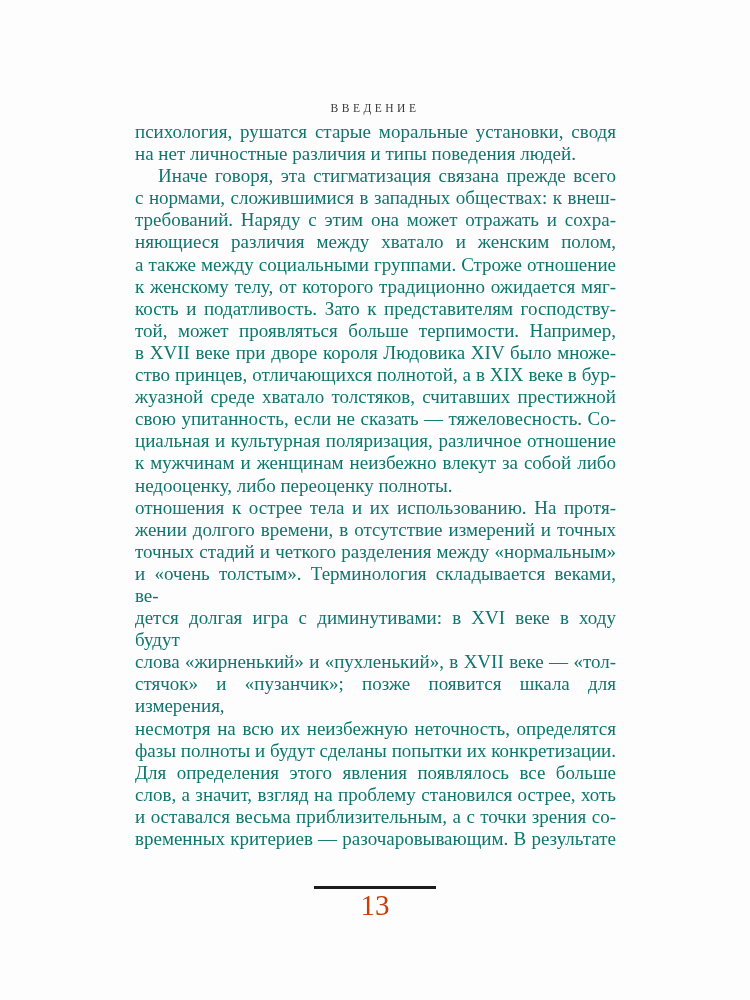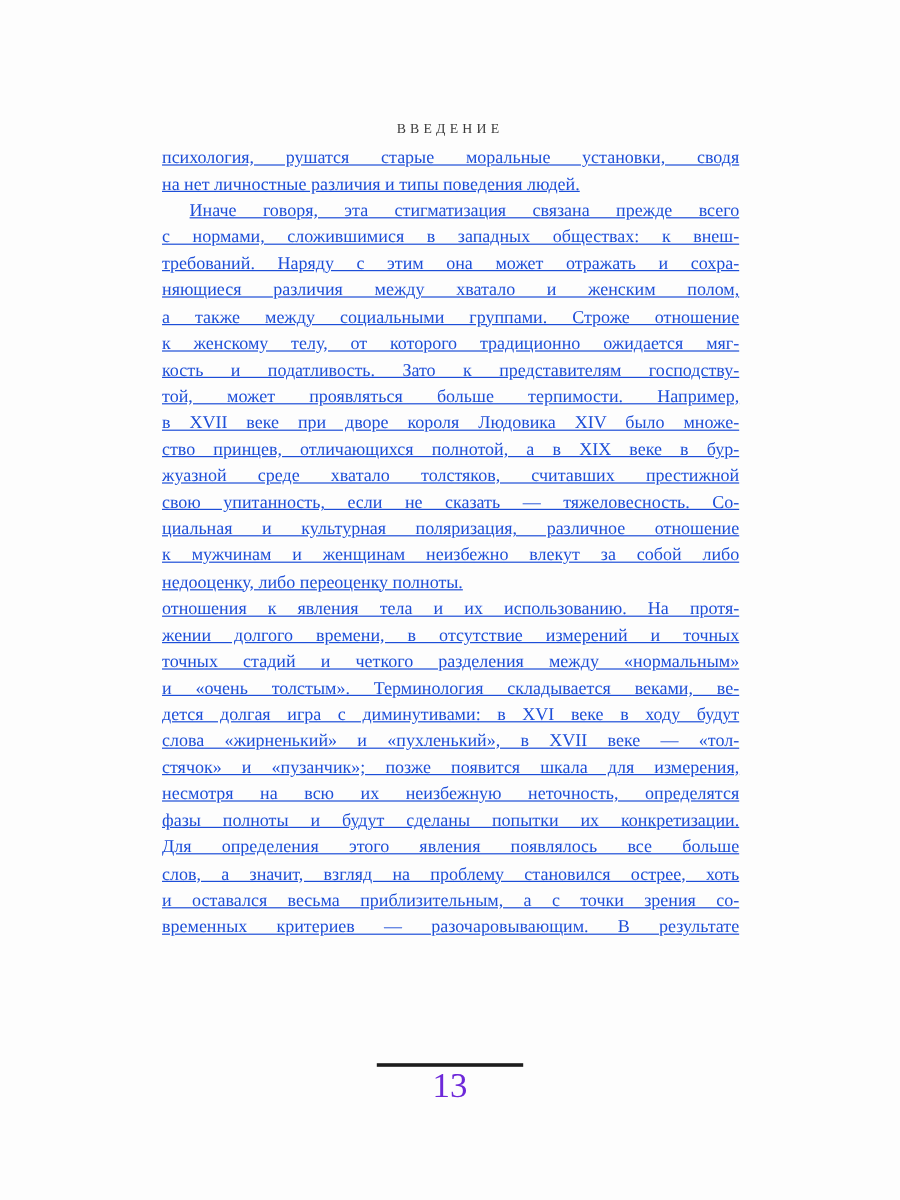--- a/index.html
+++ b/index.html
@@ -28,27 +28,26 @@
     font-family: "Liberation Serif", "DejaVu Serif", serif;
     margin-top: 12px;
   }
   .text-block {
     position: absolute;
     left: 135px;
     top: 121px;
     width: 481px;
   }
   .line {
-    font-size: 15px;
+    font-size: 19px;
     line-height: 22.1px;
     text-align: justify;
     text-align-last: justify;
-    color: #1d4ed8;
+    color: #0f766e;
     white-space: normal;
-    text-decoration: underline;
   }
   .line.no-just {
     text-align-last: left;
   }
   .line.indent {
     text-indent: 23px;
   }
   .footer-rule {
     position: absolute;
     top: 886px;
@@ -57,21 +56,21 @@
     height: 2.5px;
     background: #1d1d1d;
   }
   .page-number {
     position: absolute;
     top: 889px;
     left: 0;
     width: 750px;
     text-align: center;
     font-size: 29px;
-    color: #6d28d9;
+    color: #c2410c;
     font-family: "Liberation Serif", "DejaVu Serif", serif;
   }
 </style>
 </head>
 <body>
 
 <div class="page">
   <div class="chapter-header">ВВЕДЕНИЕ</div>
 
   <div class="text-block" id="text-block">
@@ -85,21 +84,21 @@
       <div class="line">к женскому телу, от которого традиционно ожидается мяг-</div>
       <div class="line">кость и податливость. Зато к представителям господству-</div>
       <div class="line">той, может проявляться больше терпимости. Например,</div>
       <div class="line">в XVII веке при дворе короля Людовика XIV было множе-</div>
       <div class="line">ство принцев, отличающихся полнотой, а в XIX веке в бур-</div>
       <div class="line">жуазной среде хватало толстяков, считавших престижной</div>
       <div class="line">свою упитанность, если не сказать — тяжеловесность. Со-</div>
       <div class="line">циальная и культурная поляризация, различное отношение</div>
       <div class="line">к мужчинам и женщинам неизбежно влекут за собой либо</div>
       <div class="line no-just">недооценку, либо переоценку полноты.</div>
-      <div class="line">отношения к явления тела и их использованию. На протя-</div>
+      <div class="line">отношения к острее тела и их использованию. На протя-</div>
       <div class="line">жении долгого времени, в отсутствие измерений и точных</div>
       <div class="line">точных стадий и четкого разделения между «нормальным»</div>
       <div class="line">и «очень толстым». Терминология складывается веками, ве-</div>
       <div class="line">дется долгая игра с диминутивами: в XVI веке в ходу будут</div>
       <div class="line">слова «жирненький» и «пухленький», в XVII веке — «тол-</div>
       <div class="line">стячок» и «пузанчик»; позже появится шкала для измерения,</div>
       <div class="line">несмотря на всю их неизбежную неточность, определятся</div>
       <div class="line">фазы полноты и будут сделаны попытки их конкретизации.</div>
       <div class="line">Для определения этого явления появлялось все больше</div>
       <div class="line">слов, а значит, взгляд на проблему становился острее, хоть</div>

